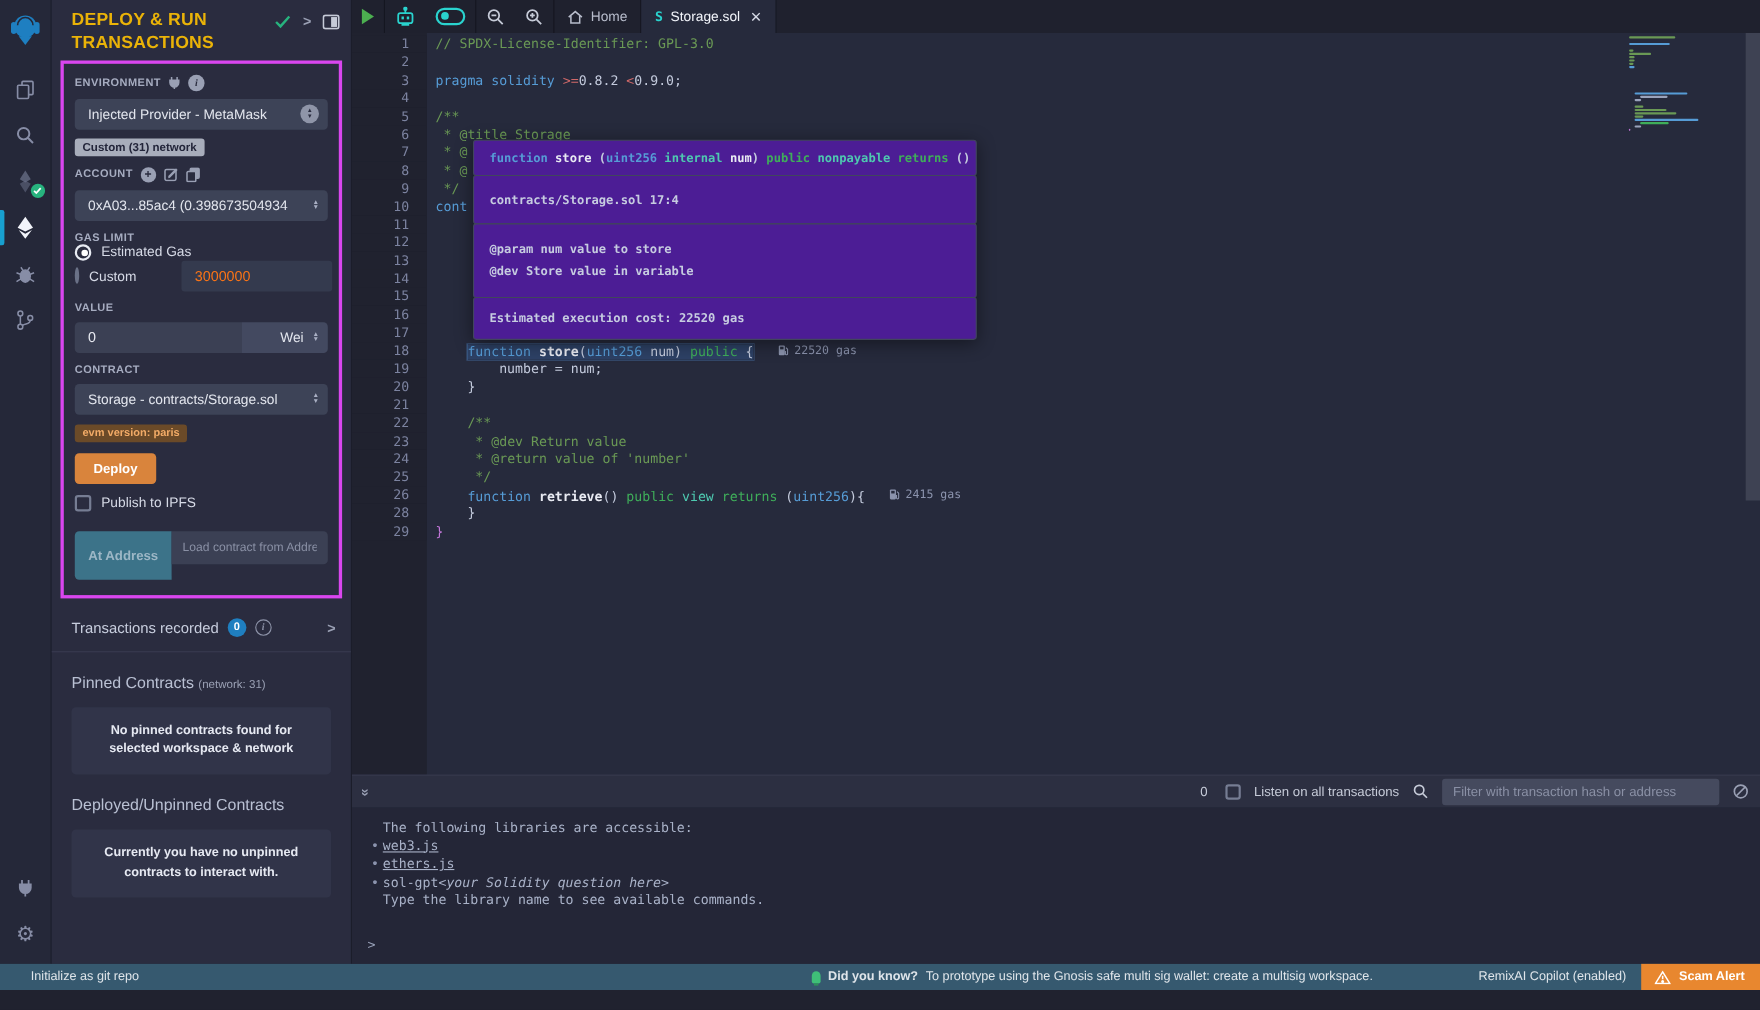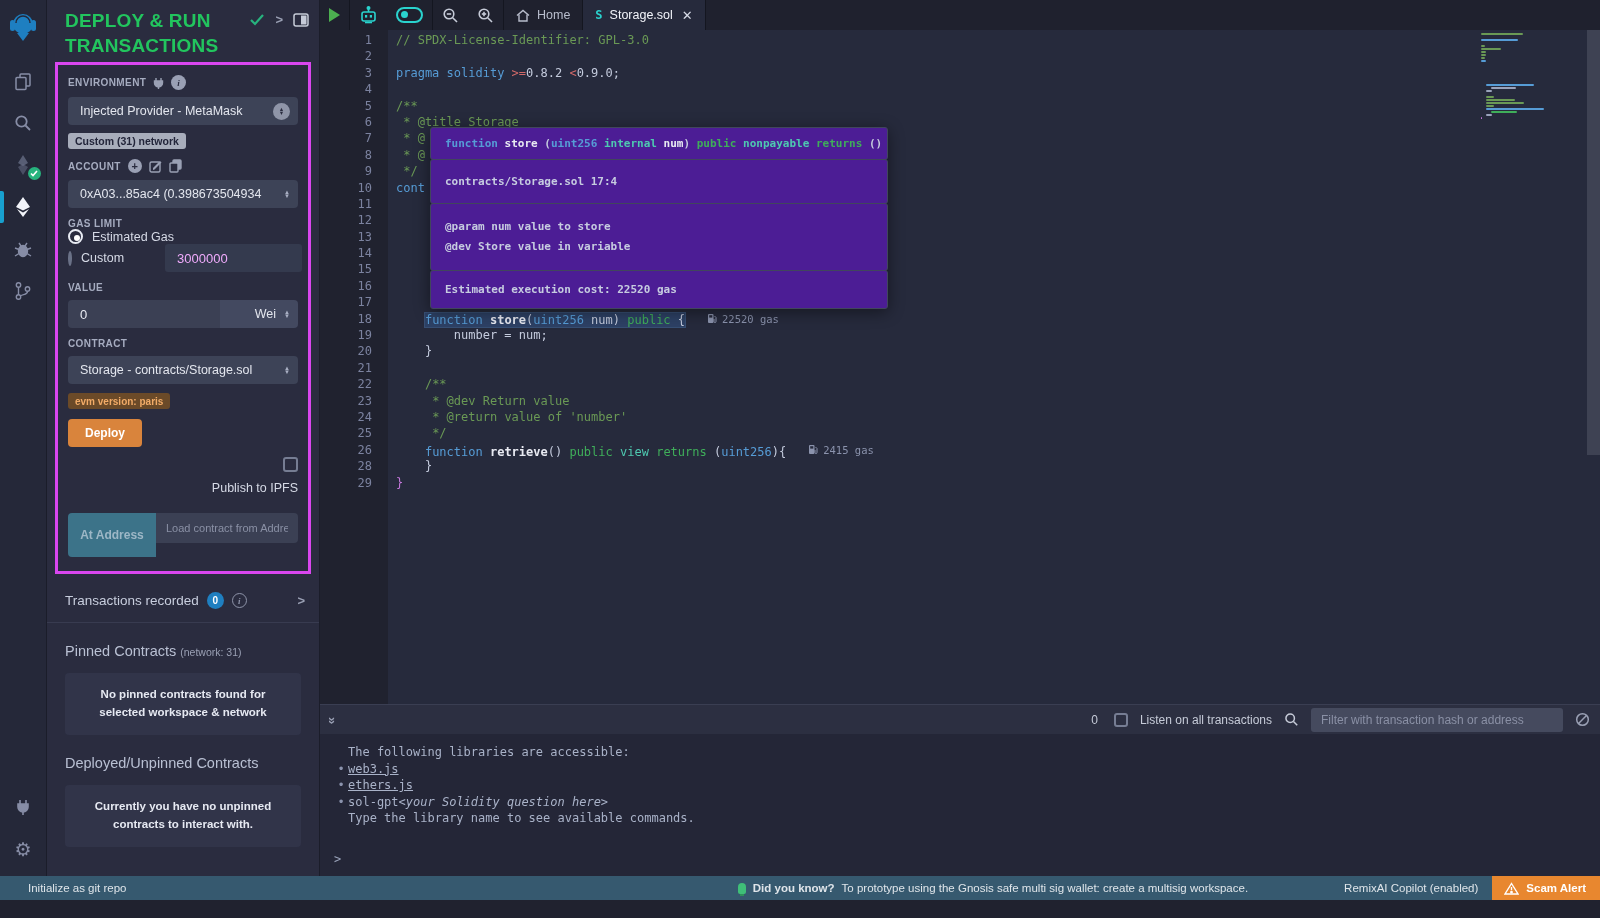--- a/index.html
+++ b/index.html
@@ -18,21 +18,21 @@
   .ib svg { display:block; }
   .badge-check { position:absolute; right:6px; bottom:2px; width:13px; height:13px;
     border-radius:50%; background:#27b37e; display:flex; align-items:center; justify-content:center; }
   .push-bottom { margin-top:auto; }
   .gearglyph { font-size:19px; color:#878da6; }
 
   
   .sidepanel { width:273px; background:#2a2c3f; border-right:1px solid #1b1d2a;
     display:flex; flex-direction:column; color:#dfe2ec; position:relative; }
   .sp-head { display:flex; align-items:flex-start; padding:9px 10px 2px 18px; }
-  .sp-title { font-size:19px; font-weight:bold; color:#22c55e; line-height:1.3;
+  .sp-title { font-size:16px; font-weight:bold; color:#eab308; line-height:1.3;
     width:160px; letter-spacing:.2px; }
   .sp-head-icons { margin-left:auto; display:flex; align-items:center; gap:10px; padding-top:3px; }
   .chev { color:#9aa0b4; font-size:13px; font-weight:bold; cursor:pointer; }
 
   .form { margin:2px 8px 0 8px; border:3px solid #d946ef; padding:10px 10px 14px 10px; }
   .lbl { font-size:10px; font-weight:bold; letter-spacing:.4px; color:#a6acc0;
     display:flex; align-items:center; gap:7px; margin-top:10px; }
   .lbl:first-child { margin-top:0; }
   .sel { margin-top:7px; background:#3d4357; border-radius:4px; height:28px; display:flex;
     align-items:center; padding:0 8px 0 12px; font-size:12.5px; color:#e3e6ee; cursor:pointer; }
@@ -44,32 +44,32 @@
     line-height:4.5px; font-size:5.5px; color:#2a2c3f; }
   .net-badge { display:inline-block; margin-top:8px; background:#a8adbb; color:#23253a;
     font-size:10.5px; font-weight:bold; padding:2px 7px; border-radius:3px; }
   .radio-row { display:flex; align-items:center; gap:9px; margin-top:0; font-size:12.5px;
     color:#d6dae6; }
   .radio { width:15px; height:15px; border-radius:50%; border:2px solid #6a7187; position:relative; }
   .radio.sel-on { border-color:#e8ebf3; background:#2a2c3f; }
   .radio.sel-on::after { content:""; position:absolute; left:3.5px; top:3.5px; width:6px; height:6px;
     border-radius:50%; background:#fff; }
   .gasinput { margin-left:32px; width:137px; background:#343a4e; border:none; border-radius:3px;
-    height:28px; color:#f0abfc; font-size:13px; padding:0 12px; font-family:"Liberation Sans",sans-serif; }
+    height:28px; color:#f97316; font-size:13px; padding:0 12px; font-family:"Liberation Sans",sans-serif; }
   .value-row { display:flex; margin-top:7px; }
   .value-input { width:152px; background:#3b4054; border:none; border-radius:4px 0 0 4px;
     height:28px; color:#e8eaf2; font-size:13px; padding:0 12px; }
   .wei-sel { width:78px; background:#434960; border-radius:0 4px 4px 0; display:flex;
     align-items:center; justify-content:flex-end; gap:8px; padding:0 8px; font-size:12.5px;
     color:#e3e6ee; cursor:pointer; }
   .evm-badge { display:inline-block; margin-top:9px; background:#6b4a28; color:#f2ab67;
     font-size:10px; font-weight:bold; padding:2.5px 7px; border-radius:3px; }
   .deploy-btn { display:block; margin-top:10px; width:74px; height:28px; background:#d9843c;
     color:#fff; font-weight:bold; font-size:12px; border:none; border-radius:4px; cursor:pointer; }
-  .pub-row { display:flex; align-items:flex-end; gap:9px; margin-top:10px; font-size:12.5px; color:#d6dae6;flex-direction:column; }
+  .pub-row { display:flex; align-items:flex-start; gap:9px; margin-top:10px; font-size:12.5px; color:#d6dae6; }
   .cbx { width:15px; height:15px; border:2px solid #767d93; border-radius:3px; background:transparent; }
   .ataddr-row { display:flex; margin-top:18px; }
   .ataddr-btn { width:95px; height:44px; background:#3c7389; color:#9db7c6; font-weight:bold;
     font-size:12px; border:none; border-radius:4px 0 0 4px; cursor:not-allowed; }
   .ataddr-input { width:142px; height:30px; background:#3b4054; border:none; border-radius:0 4px 4px 0;
     color:#e8eaf2; font-size:11px; padding:0 10px; }
   input::placeholder { color:#8a90a5; opacity:1; }
 
   .txrow { display:flex; align-items:center; gap:8px; padding:14px 14px 13px 18px;
     border-bottom:1px solid #383b50; font-size:13.5px; color:#c8cede; margin-top:4px; }

